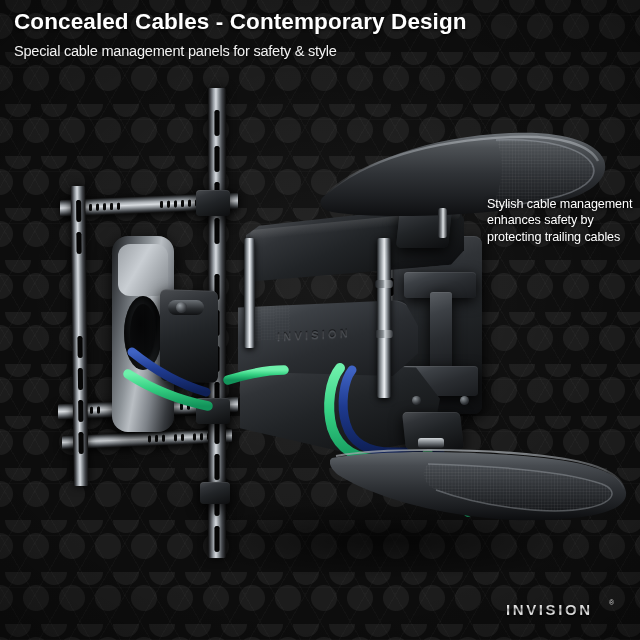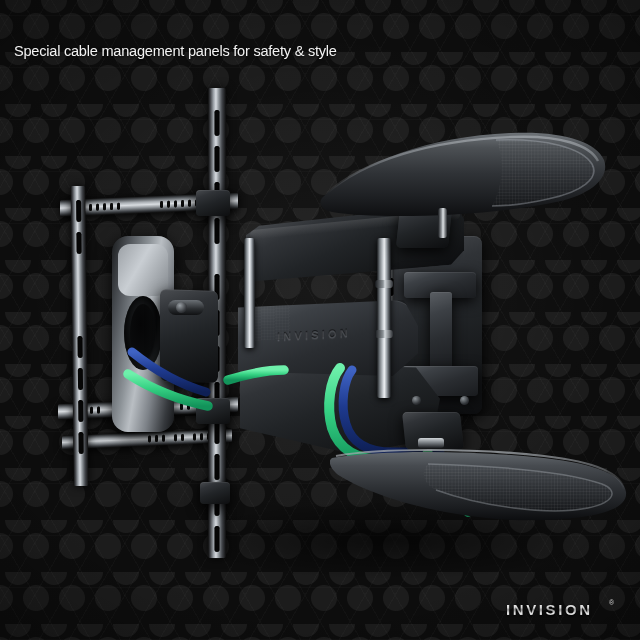--- a/index.html
+++ b/index.html
@@ -366,21 +366,23 @@
       <path d="M440,464 C452,468 460,474 466,484 C470,492 470,502 468,512" fill="none" stroke="url(#grnG)" stroke-width="9.5" stroke-linecap="round"></path>
 
       <path d="M428,452 C420,462 414,474 412,486" fill="none" stroke="url(#grnG)" stroke-width="9" stroke-linecap="round"></path>
     </svg>
 
     <div class="pc" style="left:180px;top:500px;width:420px;height:80px;z-index:3;
                 background:radial-gradient(ellipse at 50% 50%, rgba(0,0,0,.6) 0%, rgba(0,0,0,0) 70%);"></div>
   </div>
 
   <div class="header">
+    <div class="title">Concealed Cables - Contemporary Design</div>
     <div class="subtitle">Special cable management panels for safety &amp; style</div>
   </div>
 
+  <div class="callout" id="callout-right">Stylish cable management enhances safety by protecting trailing cables</div>
 
 
   <div class="logo">INVISION</div>
   <div class="logo-r">®</div>
 
 </div>
 
 </body></html>

